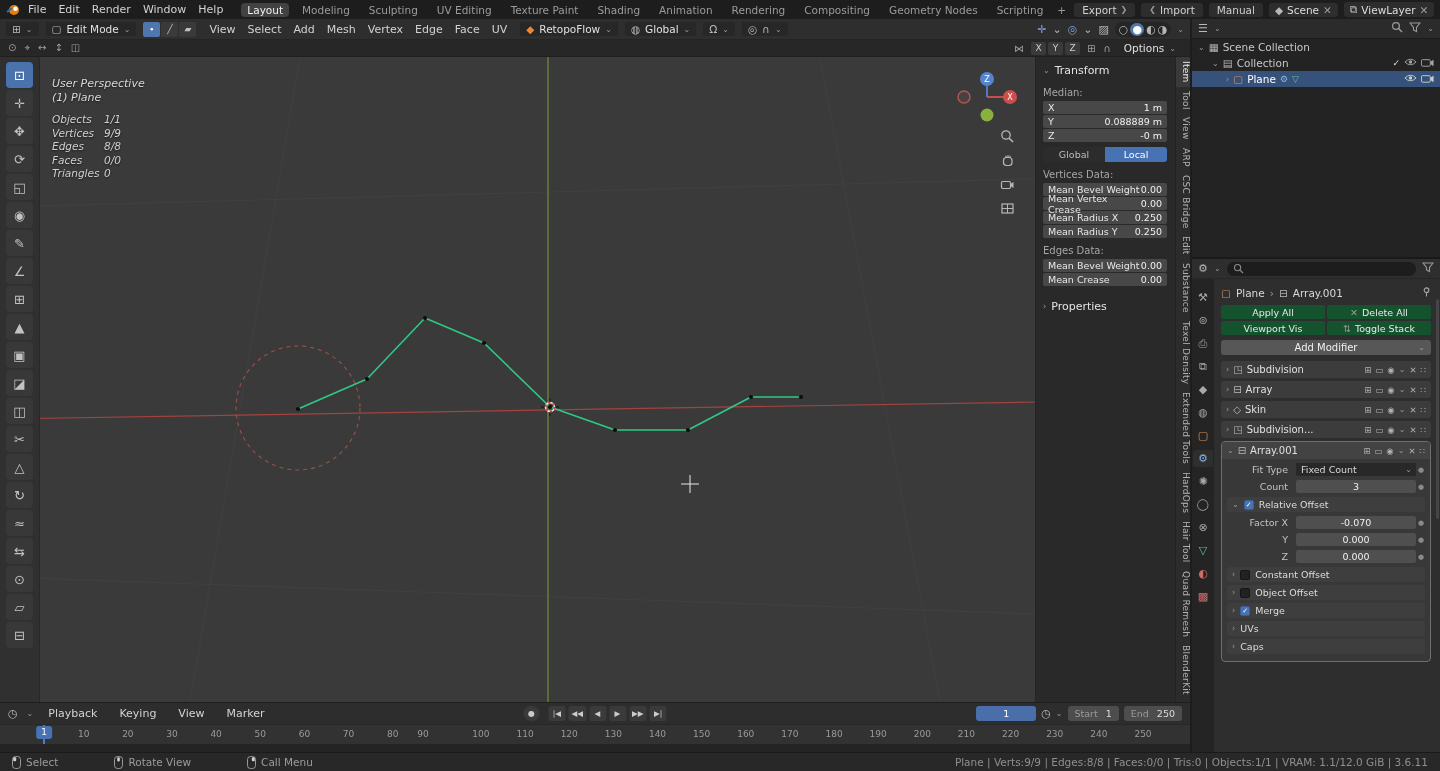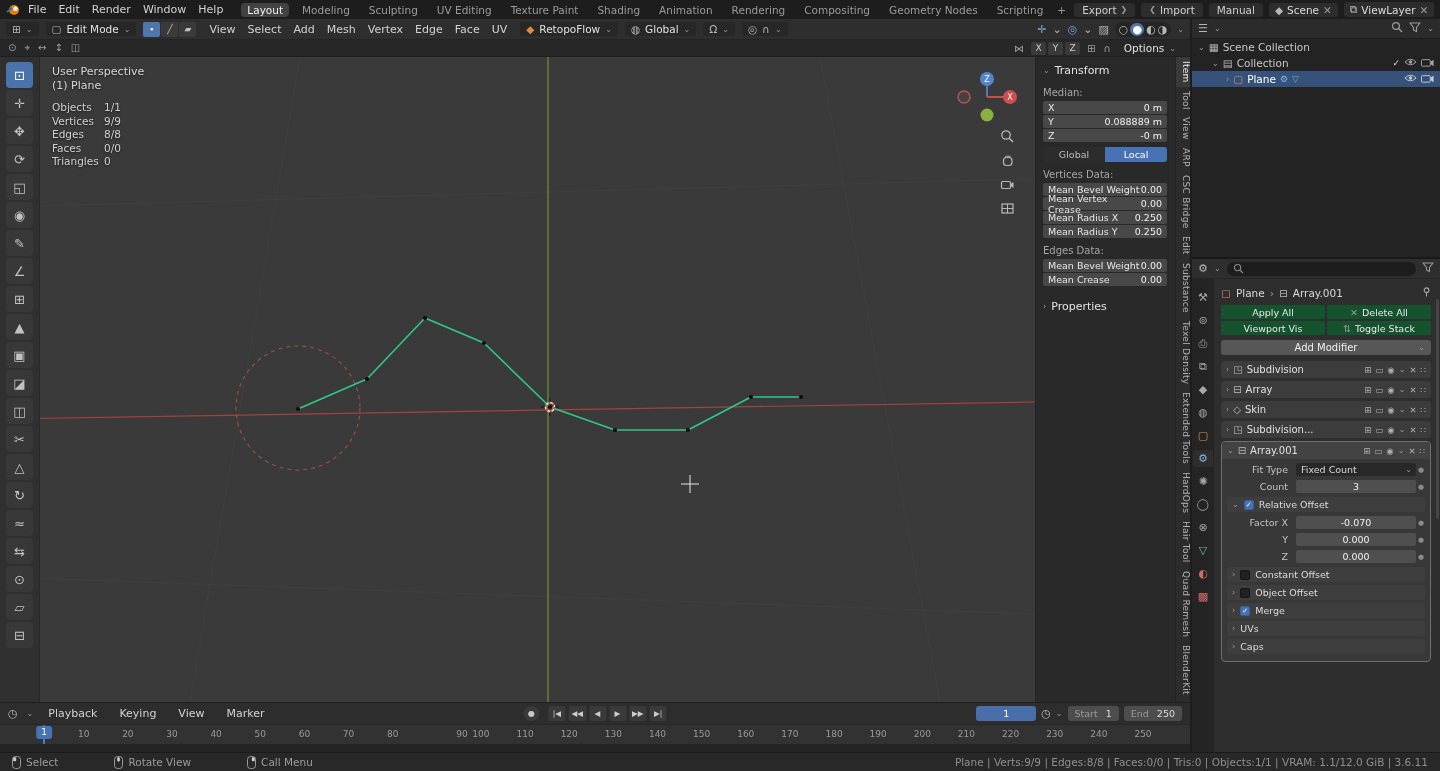--- a/index.html
+++ b/index.html
@@ -49,21 +49,21 @@
 
   
   #viewport { position:absolute; left:0; top:57px; width:1190px; height:645px; background:#3a3a3a; overflow:hidden; }
   #toolbar-strip { position:absolute; left:0; top:0; bottom:0; width:40px; background:#303030;
                    border-right:1px solid #282828; display:flex; flex-direction:column; align-items:center;
                    padding-top:5px; gap:2px; }
   .tool-btn { width:27px; height:26px; border-radius:4px; background:#383838; color:#c2c2c2;
               display:flex; align-items:center; justify-content:center; font-size:13px; }
   .tool-btn.active { background:#4a72ab; color:#fff; }
   #scene-svg { position:absolute; left:0; top:0; pointer-events:none; }
-  #vp-overlay { position:absolute; left:52px; top:8px; text-shadow:0 1px 2px rgba(0,0,0,.55); }
+  #vp-overlay { position:absolute; left:52px; top:20px; text-shadow:0 1px 2px rgba(0,0,0,.55);font-style:italic; }
   #vp-overlay .line { line-height:14px; color:#d8d8d8; }
   #vp-stats { margin-top:8px; }
   .stats-row { display:flex; line-height:13.5px; color:#d0d0d0; font-size:10.5px; }
   .stats-row .sl { width:52px; }
   #nav-icons { position:absolute; left:998px; top:70px; display:flex; flex-direction:column; gap:6px; }
   .nav-btn { width:18px; height:18px; display:flex; align-items:center; justify-content:center; }
 
   
   #npanel { position:absolute; left:1035px; top:0; width:140px; bottom:0; background:rgba(40,40,40,.94);
             border-left:1px solid #242424; padding:5px 8px 0 7px; }
@@ -433,21 +433,21 @@
   <div id="npanel">
     <div class="panel-hdr">
         <span class="caret">⌄</span>
         <span>Transform</span>
       </div>
     <div class="np-sec" style="margin-top:9px;">Median:</div>
     <div>
 
     <div class="np-row">
           <span class="fl">X</span>
-          <span class="fv">0 m</span>
+          <span class="fv">1 m</span>
         </div>
         <div class="np-row">
           <span class="fl">Y</span>
           <span class="fv">0.088889 m</span>
         </div>
         <div class="np-row">
           <span class="fl">Z</span>
           <span class="fv">-0 m</span>
         </div>
       </div>
@@ -556,21 +556,21 @@
         <span id="playhead-box">1</span>
       </div>
   <span class="tick" style="left: 83.7233px;">10</span>
       <span class="tick" style="left: 127.86px;">20</span>
       <span class="tick" style="left: 171.997px;">30</span>
       <span class="tick" style="left: 216.134px;">40</span>
       <span class="tick" style="left: 260.271px;">50</span>
       <span class="tick" style="left: 304.408px;">60</span>
       <span class="tick" style="left: 348.545px;">70</span>
       <span class="tick" style="left: 392.682px;">80</span>
-      <span class="tick" style="left: 462px;">90</span>
+      <span class="tick" style="left: 423px;">90</span>
       <span class="tick" style="left: 480.956px;">100</span>
       <span class="tick" style="left: 525.093px;">110</span>
       <span class="tick" style="left: 569.23px;">120</span>
       <span class="tick" style="left: 613.367px;">130</span>
       <span class="tick" style="left: 657.504px;">140</span>
       <span class="tick" style="left: 701.641px;">150</span>
       <span class="tick" style="left: 745.778px;">160</span>
       <span class="tick" style="left: 789.915px;">170</span>
       <span class="tick" style="left: 834.052px;">180</span>
       <span class="tick" style="left: 878.189px;">190</span>

